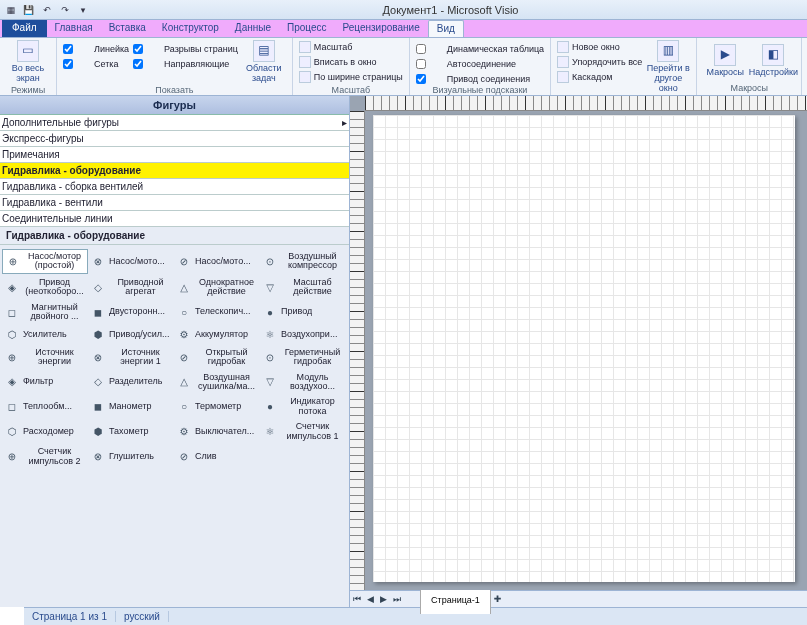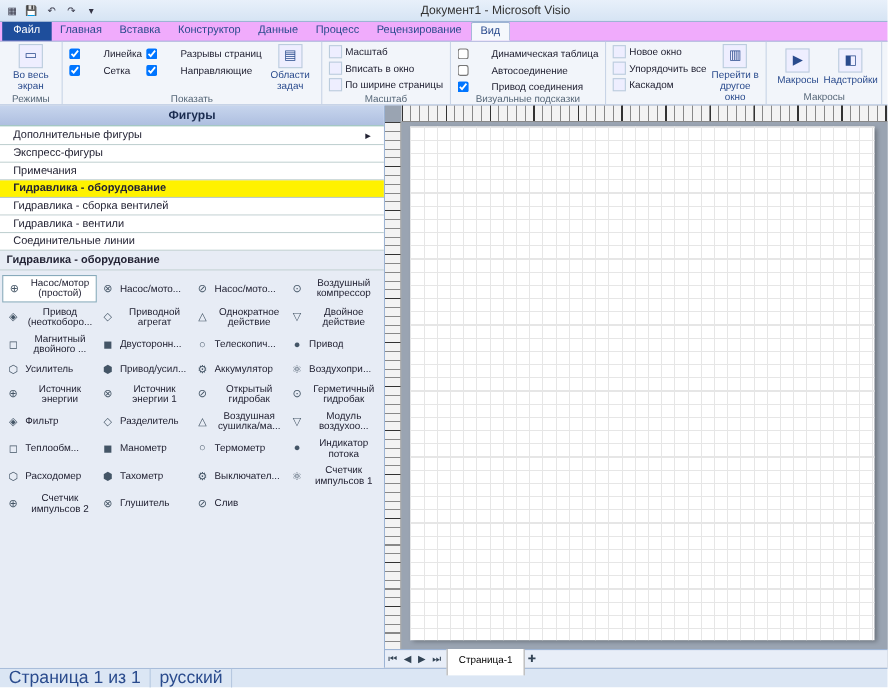--- a/index.html
+++ b/index.html
@@ -24,43 +24,43 @@
 .ribbon .chk { display: flex; align-items: flex-end; gap: 21px; font-size: 9px; color: #223; height: 14px; }
 .ribbon .chk input { width: 10px; height: 10px; }
 .ribbon .smallbtn { display: flex; align-items: center; gap: 3px; font-size: 9px; color: #223; height: 14px; }
 .ribbon .smallbtn .ico { width: 12px; height: 12px; background: #eef; border: 1px solid #bcd; }
 .ribbon .col { display: flex; flex-direction: column; gap: 1px; }
 
 .workspace { display: flex; height: calc(100% - 20px - 18px - 58px - 18px); }
 
 .shapes-pane { width: 350px; background: #e7ecf5; border-right: 1px solid #9db4d4; display: flex; flex-direction: column; overflow: hidden; text-align: center; }
 .shapes-pane .pane-title { background: linear-gradient(#c7d5ed,#aebfe0); padding: 3px 6px; font-size: 11px; font-weight: bold; color: #1a2c50; border-bottom: 1px solid #8ba; }
-.shapes-pane .section { background: #fff; border-bottom: 1px solid #bcc; padding: 2px 12px; font-size: 10px; color: #223; cursor: pointer; display: flex; justify-content: space-between; }
+.shapes-pane .section { background: #fff; border-bottom: 1px solid #bcc; padding: 2px 2px; font-size: 10px; color: #223; cursor: pointer; display: flex; justify-content: space-between; }
 .shapes-pane .section.active { background: #fff200; font-weight: bold; }
 .shapes-pane .section.sub-title { background: #e7ecf5; font-weight: bold; padding: 3px 6px; }
 .shapes-grid { flex: 1; background: #e7ecf5; padding: 4px 2px; overflow: hidden; }
 .shapes-grid .row { display: flex; margin-bottom: 2px; }
 .shapes-grid .cell { width: 86px; display: flex; align-items: center; gap: 3px; padding: 2px 2px; font-size: 9px; color: #223; cursor: pointer; }
 .shapes-grid .cell .ic { width: 16px; height: 14px; flex-shrink: 0; display: flex; align-items: center; justify-content: center; color: #456; font-size: 10px; }
 .shapes-grid .cell .lbl { line-height: 1.05; overflow: hidden; }
 .shapes-grid .cell.sel { background: #fff; border: 1px solid #8ab; }
 
 .canvas-area { flex: 1; background: #9aa4b2; display: flex; flex-direction: column; position: relative; }
 .ruler-h { height: 15px; background: #f3f3f3; border-bottom: 1px solid #888; margin-left: 15px; background-image: repeating-linear-gradient(to right, #888 0, #888 1px, transparent 1px, transparent 8px); position: relative; }
 .ruler-h::before { content:""; position:absolute; inset:0; background-image: repeating-linear-gradient(to right, #333 0, #333 1px, transparent 1px, transparent 40px); }
 .canvas-body { flex: 1; display: flex; }
 .ruler-v { width: 15px; background: #f3f3f3; border-right: 1px solid #888; background-image: repeating-linear-gradient(to bottom, #888 0, #888 1px, transparent 1px, transparent 8px); position: relative; }
 .ruler-v::before { content:""; position:absolute; inset:0; background-image: repeating-linear-gradient(to bottom, #333 0, #333 1px, transparent 1px, transparent 40px); }
 .page-viewport { flex: 1; background: #9aa4b2; position: relative; overflow: hidden; }
 .page { position: absolute; left: 8px; top: 4px; right: 12px; bottom: 8px; background: #fff; box-shadow: 2px 2px 4px rgba(0,0,0,.3); background-image: repeating-linear-gradient(to right, #e6e6e6 0, #e6e6e6 1px, transparent 1px, transparent 12px), repeating-linear-gradient(to bottom, #e6e6e6 0, #e6e6e6 1px, transparent 1px, transparent 12px); }
 .page-tabs { height: 17px; background: #e8eef8; border-top: 1px solid #9db4d4; display: flex; align-items: center; font-size: 9px; }
 .page-tabs .nav { padding: 0 3px; cursor: pointer; color:#345; }
-.page-tabs .ptab { padding: 9px 10px; background: #fff; border: 1px solid #aaa; border-bottom: none; margin-left: 2px; }
-
-.statusbar { height: 18px; background: #dbe6f4; border-top: 1px solid #9db4d4; display: flex; align-items: center; font-size: 16px; color: #2a4b8d; }
+.page-tabs .ptab { padding: 9px 10px; background: #fff; border: 1px solid #aaa; border-bottom: none; margin-left: 16px; }
+
+.statusbar { height: 18px; background: #dbe6f4; border-top: 1px solid #9db4d4; display: flex; align-items: center; font-size: 10px; color: #2a4b8d; margin-left: 24px; }
 .statusbar .cell { padding: 0 8px; border-right: 1px solid #b6c8e0; }
 </style>
 </head>
 <body>
 
 <div class="titlebar">
   <div class="qat">
     <span>▦</span>
     <span>💾</span>
     <span>↶</span>
@@ -243,21 +243,21 @@
           <div class="cell">
             <div class="ic">◇</div>
             <div class="lbl">Приводной агрегат</div>
           </div>
           <div class="cell">
             <div class="ic">△</div>
             <div class="lbl">Однократное действие</div>
           </div>
           <div class="cell">
             <div class="ic">▽</div>
-            <div class="lbl">Двойное действие</div>
+            <div class="lbl">Масштаб действие</div>
           </div>
         </div>
         <div class="row">
           <div class="cell">
             <div class="ic">◻</div>
             <div class="lbl">Магнитный двойного ...</div>
           </div>
           <div class="cell">
             <div class="ic">◼</div>
             <div class="lbl">Двусторонн...</div>

